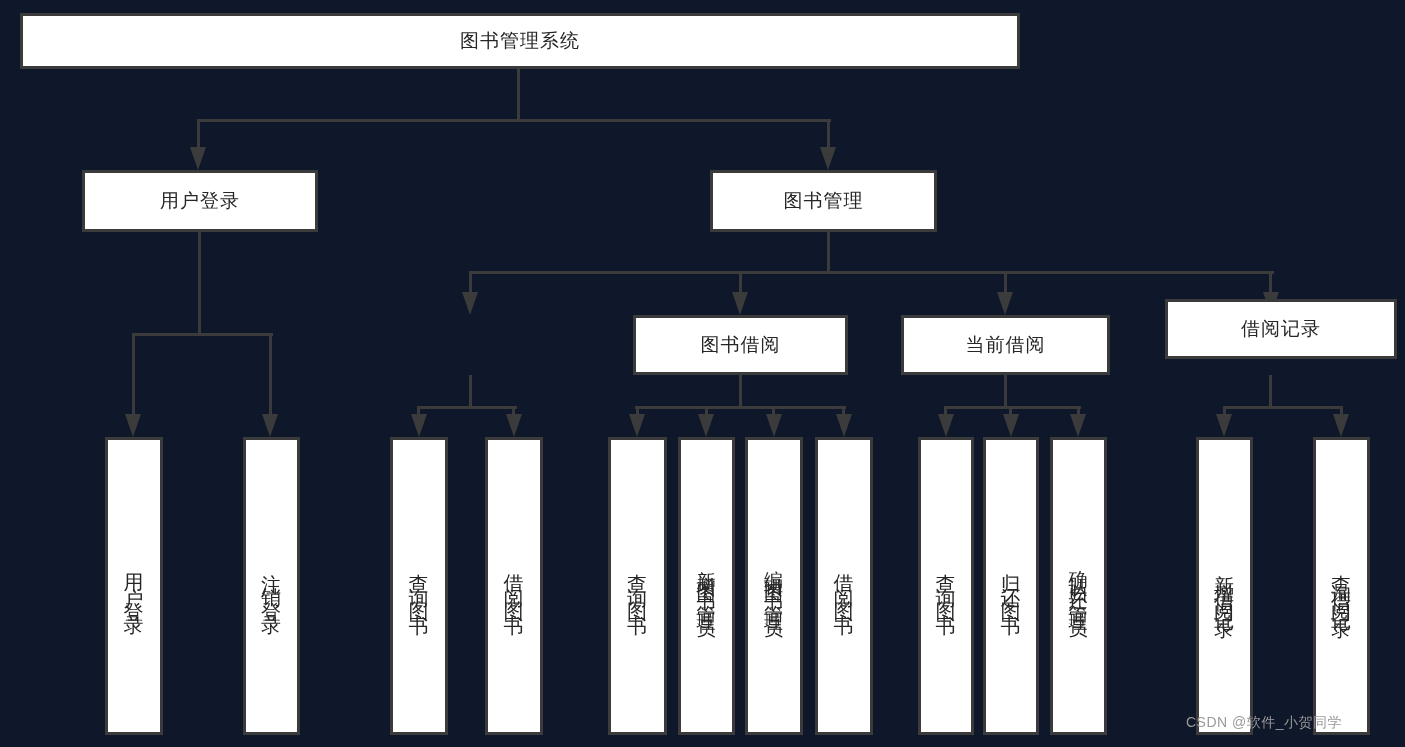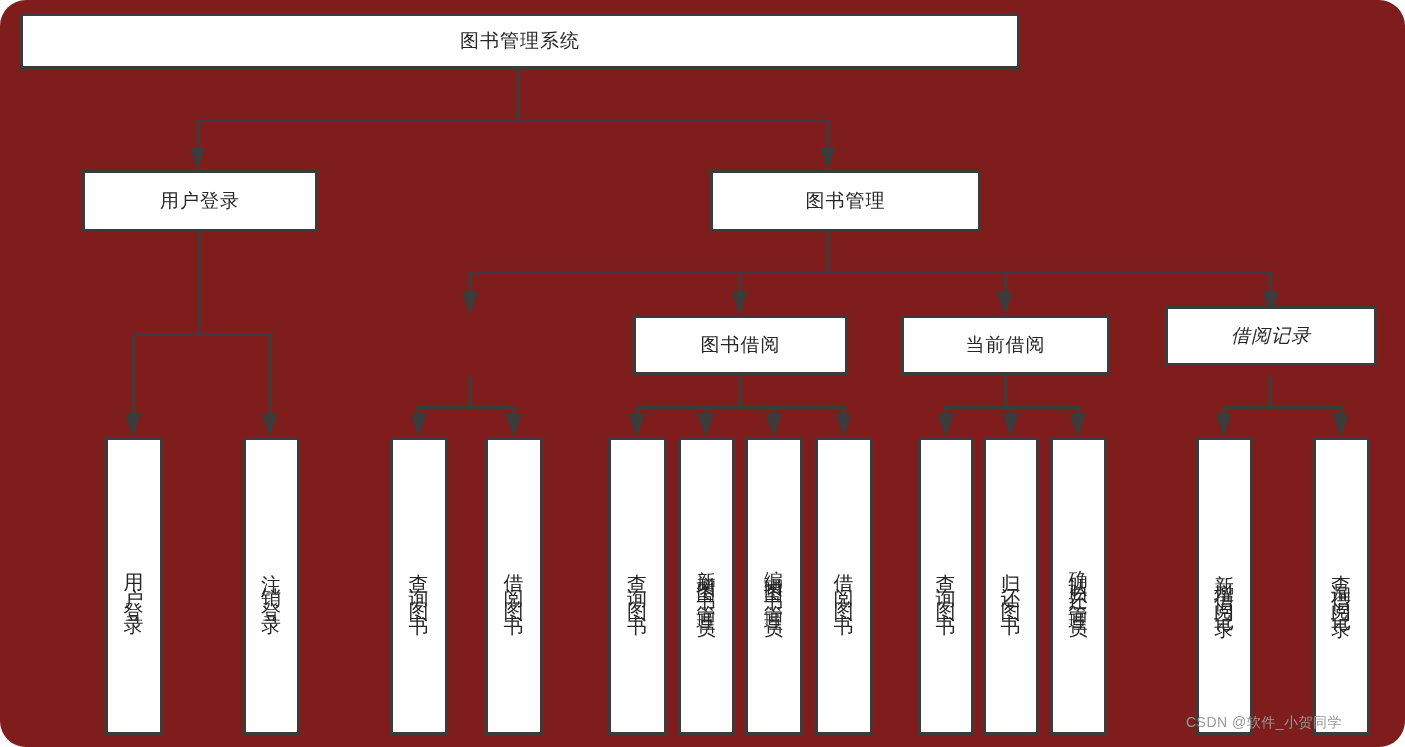--- a/index.html
+++ b/index.html
@@ -1,17 +1,17 @@
 <!DOCTYPE html>
 <html><head>
 <meta charset="utf-8">
 <style>
   html,body{margin:0;padding:0;background:#fff;}
-  .canvas{position:relative;width:1405px;height:747px;background:#7f1d1d;overflow:hidden;
-          font-family:"Liberation Sans","DejaVu Sans",sans-serif;border-radius:26px;}
+  .canvas{position:relative;width:1405px;height:747px;background:#0f172a;overflow:hidden;
+          font-family:"Liberation Sans","DejaVu Sans",sans-serif;}
   .line{position:absolute;background:#3b3b3b;}
   .arrow{position:absolute;width:0;height:0;
          border-left:8px solid transparent;border-right:8px solid transparent;
          border-top:23px solid #3b3b3b;}
   .hbox{position:absolute;box-sizing:border-box;border:3px solid #3b3b3b;background:#fff;
         display:flex;align-items:center;justify-content:center;
         font-size:19px;color:#262626;letter-spacing:1px;white-space:nowrap;}
   .vbox{position:absolute;top:437px;height:298px;box-sizing:border-box;border:3px solid #3b3b3b;
         background:#fff;display:flex;align-items:center;justify-content:center;}
   .vbox span{writing-mode:vertical-rl;text-orientation:mixed;font-size:20px;color:#262626;
@@ -85,31 +85,31 @@
   <div class="line" style="left:1340px;top:406px;width:3px;height:11px;"></div>
   <div class="arrow" style="left:1333px;top:414px;"></div>
 
   <div class="hbox" style="left:20px;top:13px;width:1000px;height:56px;">
     <span>图书管理系统</span>
   </div>
 
   <div class="hbox" style="left:82px;top:170px;width:236px;height:62px;">
     <span>用户登录</span>
   </div>
-  <div class="hbox" style="left:710px;top:170px;width:271px;height:62px;">
+  <div class="hbox" style="left:710px;top:170px;width:227px;height:62px;">
     <span>图书管理</span>
   </div>
 
   <div class="hbox" style="left:901px;top:315px;width:209px;height:60px;">
     <span>当前借阅</span>
   </div>
   <div class="hbox" style="left:633px;top:315px;width:215px;height:60px;">
     <span>图书借阅</span>
   </div>
-  <div class="hbox" style="left:1165px;top:306px;width:212px;height:60px;font-style:italic;">
+  <div class="hbox" style="left:1165px;top:299px;width:232px;height:60px;">
     <span>借阅记录</span>
   </div>
 
   <div class="vbox" style="left:105px;width:58px;">
     <span>用户登录</span>
   </div>
   <div class="vbox" style="left:243px;width:57px;">
     <span>注销登录</span>
   </div>
   <div class="vbox" style="left:390px;width:58px;">

